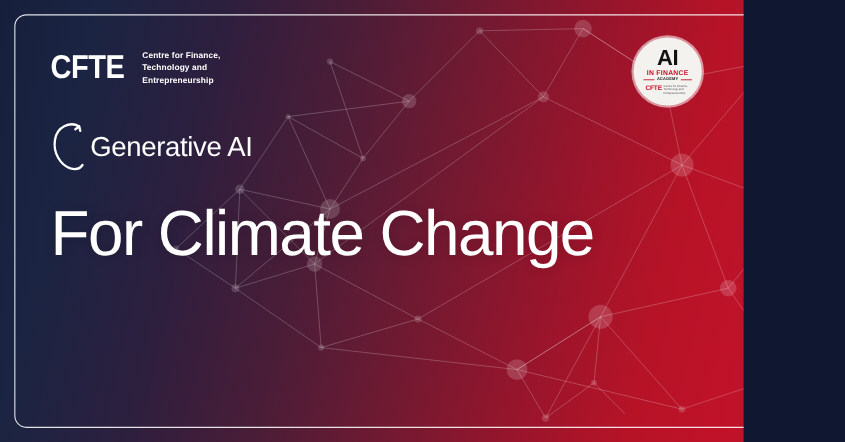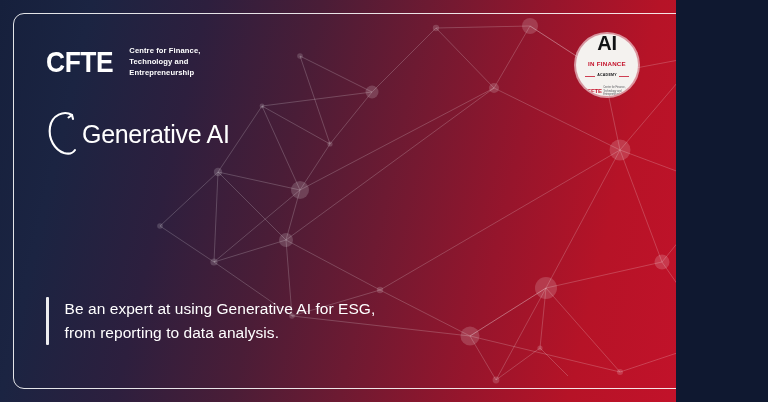--- a/index.html
+++ b/index.html
@@ -74,21 +74,21 @@
 
   
   #badge {
     position:absolute;
     right:38px; top:34px;
     width:62px; height:62px;
     border-radius:50%;
     background:#f4f2ef;
     box-shadow:0 0 0 2px rgba(255,255,255,.55);
     display:flex; flex-direction:column;
-    align-items:center; justify-content:space-between;
+    align-items:center; justify-content:center;
     gap:1px;
     overflow:hidden;
   }
   #badge-ai {
     font-size:20px; font-weight:700;
     color:#111214; line-height:1;
     letter-spacing:-.3px;
     margin-top:-1px;
   }
   #badge-sub {
@@ -290,20 +290,16 @@
   </div>
 
   <div id="eyebrow-row">
     <svg id="swoosh" viewBox="0 0 40 52" aria-hidden="true">
       <path d="M26 7 C18 2, 6 7, 4 19 C2 31, 9 42, 18 45 C23 46.5, 27 45, 29 42"></path>
       <path d="M26 7 L22.5 9.5 M26 7 L27 11"></path>
     </svg>
     <div id="eyebrow-text">Generative AI</div>
   </div>
 
-
-  <div id="subtitle-block">
-    <div id="accent-bar"></div>
-    <p id="subtitle">Be an expert at using Generative AI for ESG,
-from reporting to data analysis.</p>
-  </div>
+  <h1 id="headline">For Climate Change</h1>
+
 
 </div>
 
 </body></html>

